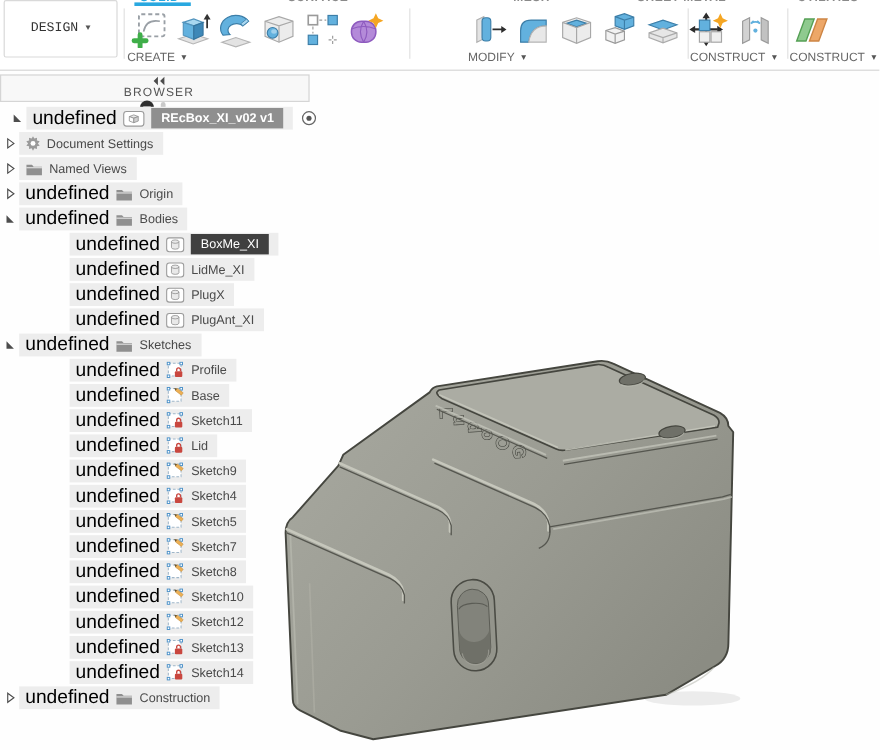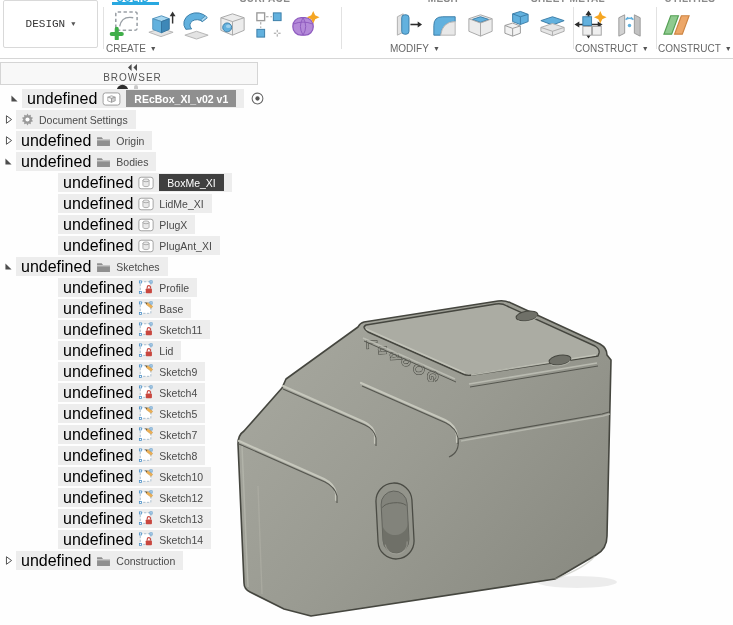--- a/index.html
+++ b/index.html
@@ -326,20 +326,36 @@
           <span class="lbl">Document Settings</span>
         </span>
       </div>
       <div class="brow ind1">
         <span class="exp">
           <svg viewBox="0 0 16 16" width="11" height="11">
             <path d="M5,2.5 L12.5,8 L5,13.5 Z" fill="#fff" stroke="#4d4d4d" stroke-width="1.4"></path>
           </svg>
         </span>
         <span class="pill">
+          <span class="ticon">
+            <svg viewBox="0 0 16 13" width="15" height="12">
+              <path d="M1,2.5 L6,2.5 L7.5,4.2 L15,4.2 L15,12 L1,12 Z" fill="#8f8f8f"></path>
+              <path d="M1,5.2 H15" stroke="#fff" stroke-width=".9" opacity=".85"></path>
+            </svg>
+          </span>
+          <span class="lbl">Named Views</span>
+        </span>
+      </div>
+      <div class="brow ind1">
+        <span class="exp">
+          <svg viewBox="0 0 16 16" width="11" height="11">
+            <path d="M5,2.5 L12.5,8 L5,13.5 Z" fill="#fff" stroke="#4d4d4d" stroke-width="1.4"></path>
+          </svg>
+        </span>
+        <span class="pill">
           <span class="eye">undefined</span>
           <span class="ticon">
             <svg viewBox="0 0 16 13" width="15" height="12">
               <path d="M1,2.5 L6,2.5 L7.5,4.2 L15,4.2 L15,12 L1,12 Z" fill="#8f8f8f"></path>
               <path d="M1,5.2 H15" stroke="#fff" stroke-width=".9" opacity=".85"></path>
             </svg>
           </span>
           <span class="lbl">Origin</span>
         </span>
       </div>

